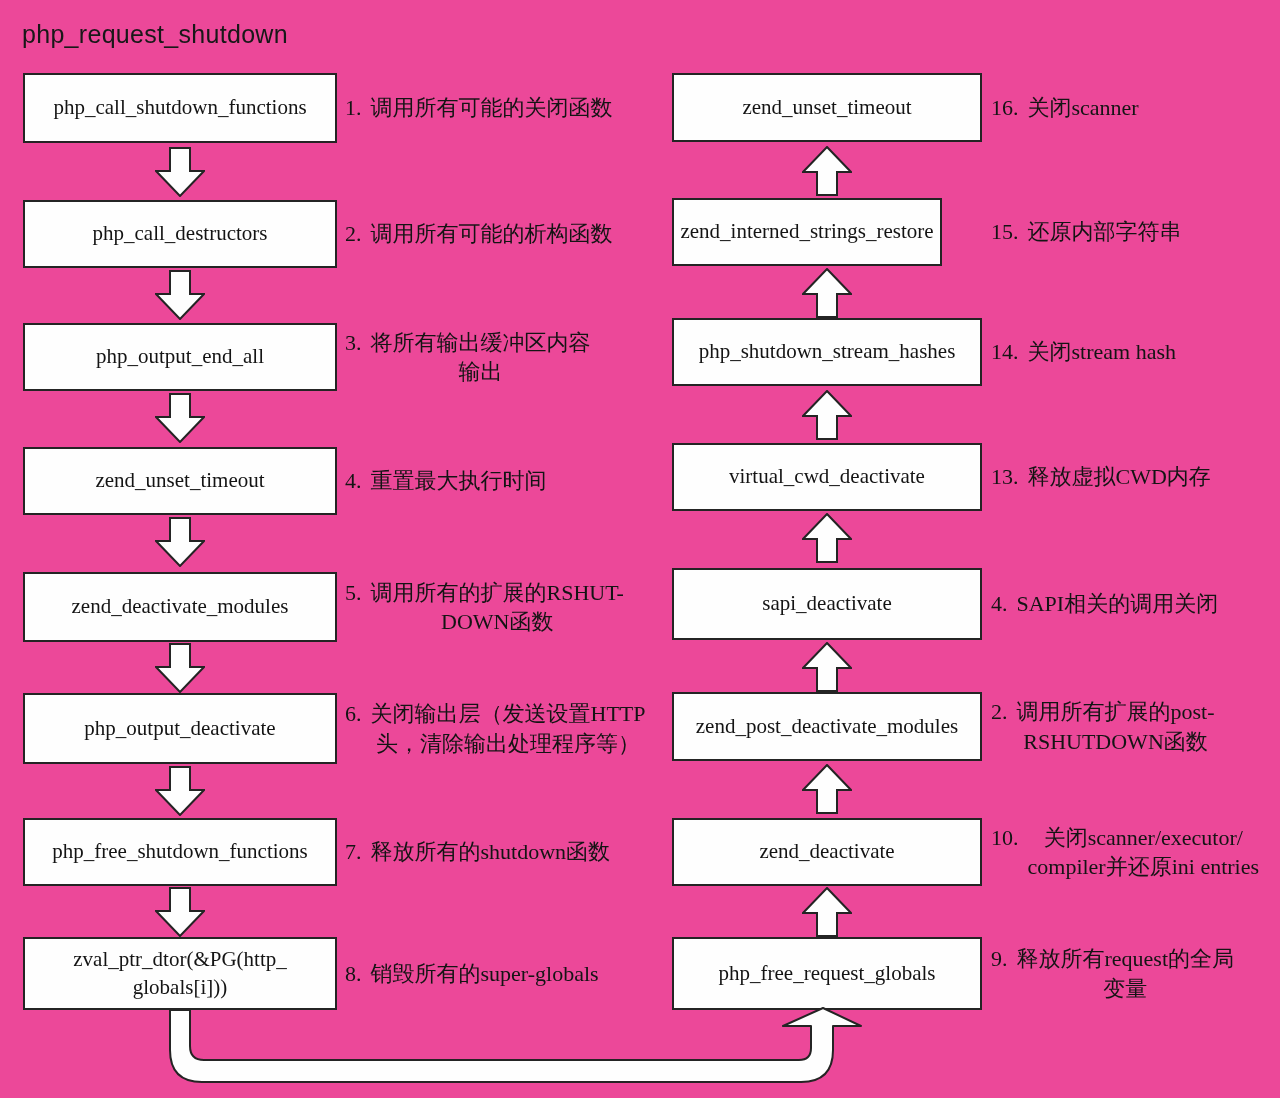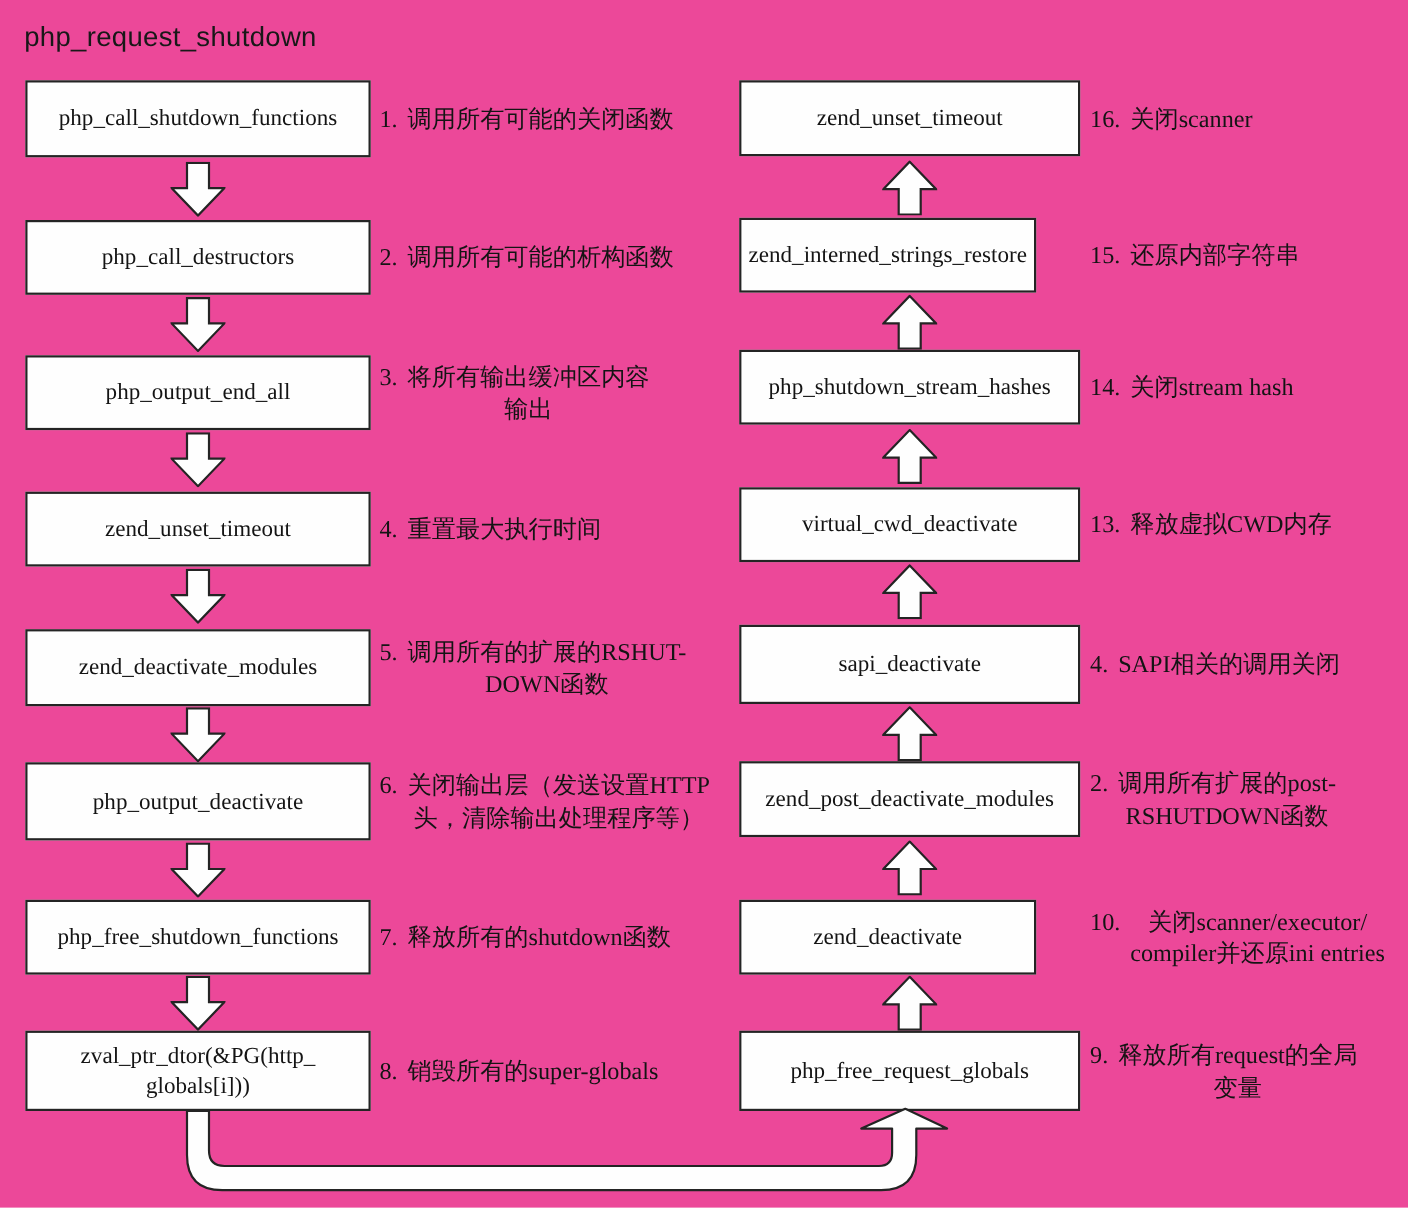--- a/index.html
+++ b/index.html
@@ -153,21 +153,21 @@
   </div>
   <div class="box" style="left:672px;top:443px;width:310px;height:68px">
     <span class="bt">virtual_cwd_deactivate</span>
   </div>
   <div class="box" style="left:672px;top:568px;width:310px;height:72px">
     <span class="bt">sapi_deactivate</span>
   </div>
   <div class="box" style="left:672px;top:692px;width:310px;height:69px">
     <span class="bt">zend_post_deactivate_modules</span>
   </div>
-  <div class="box" style="left:672px;top:818px;width:270px;height:68px">
+  <div class="box" style="left:672px;top:818px;width:310px;height:68px">
     <span class="bt">zend_deactivate</span>
   </div>
   <div class="box" style="left:672px;top:937px;width:310px;height:73px">
     <span class="bt">php_free_request_globals</span>
   </div>
 
   <div class="label" style="left:991px;top:73px;height:69px">
     <div class="lrow">
         <span class="num">16.</span>
         <span class="desc">关闭scanner</span>

